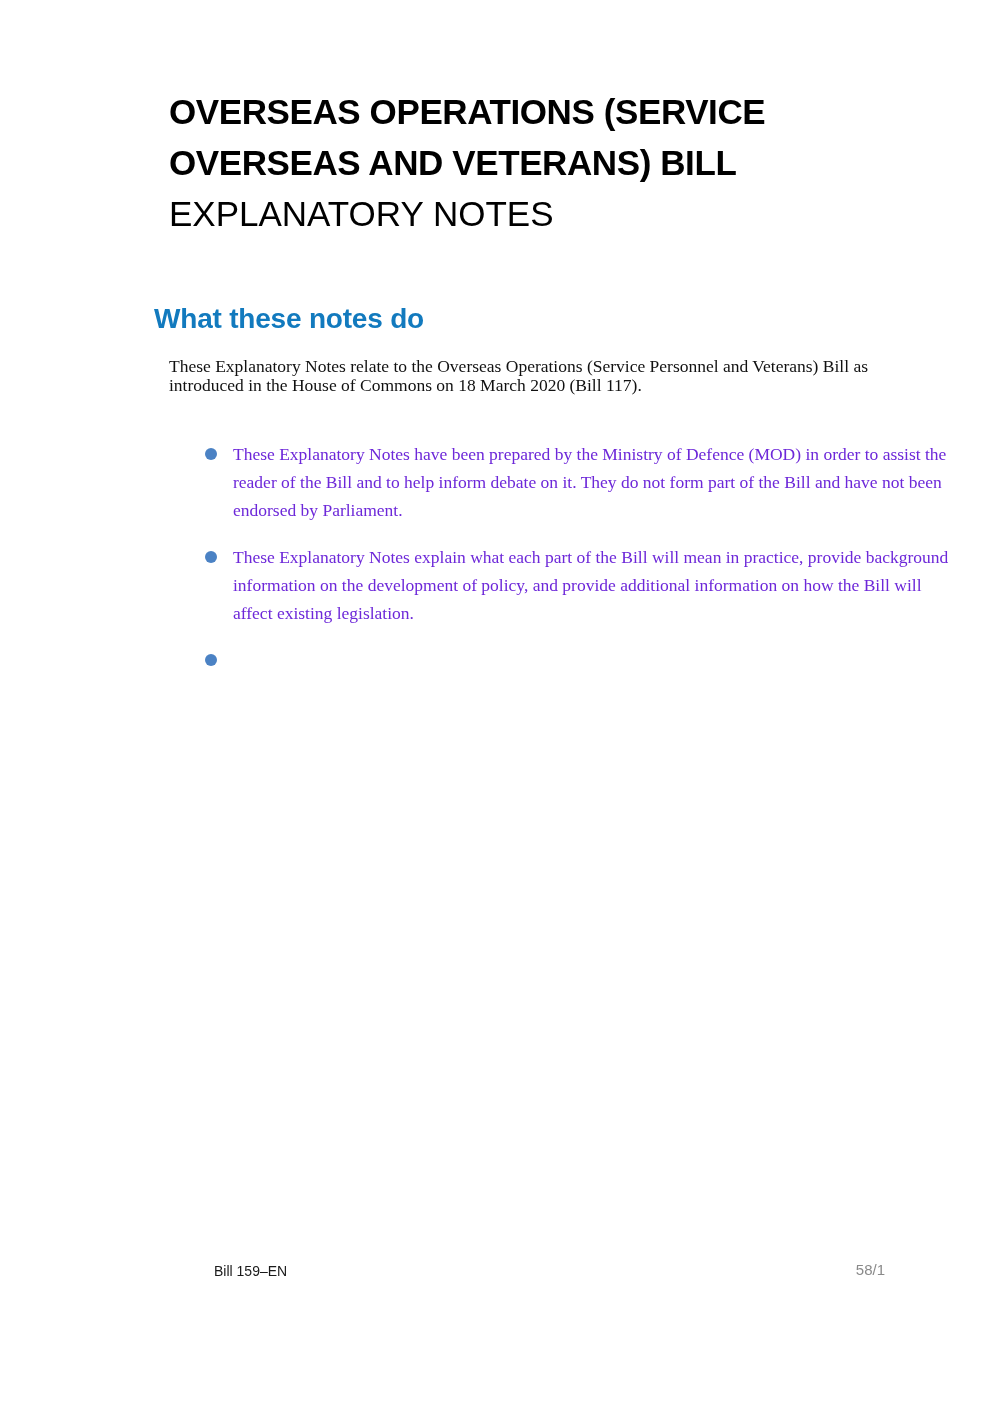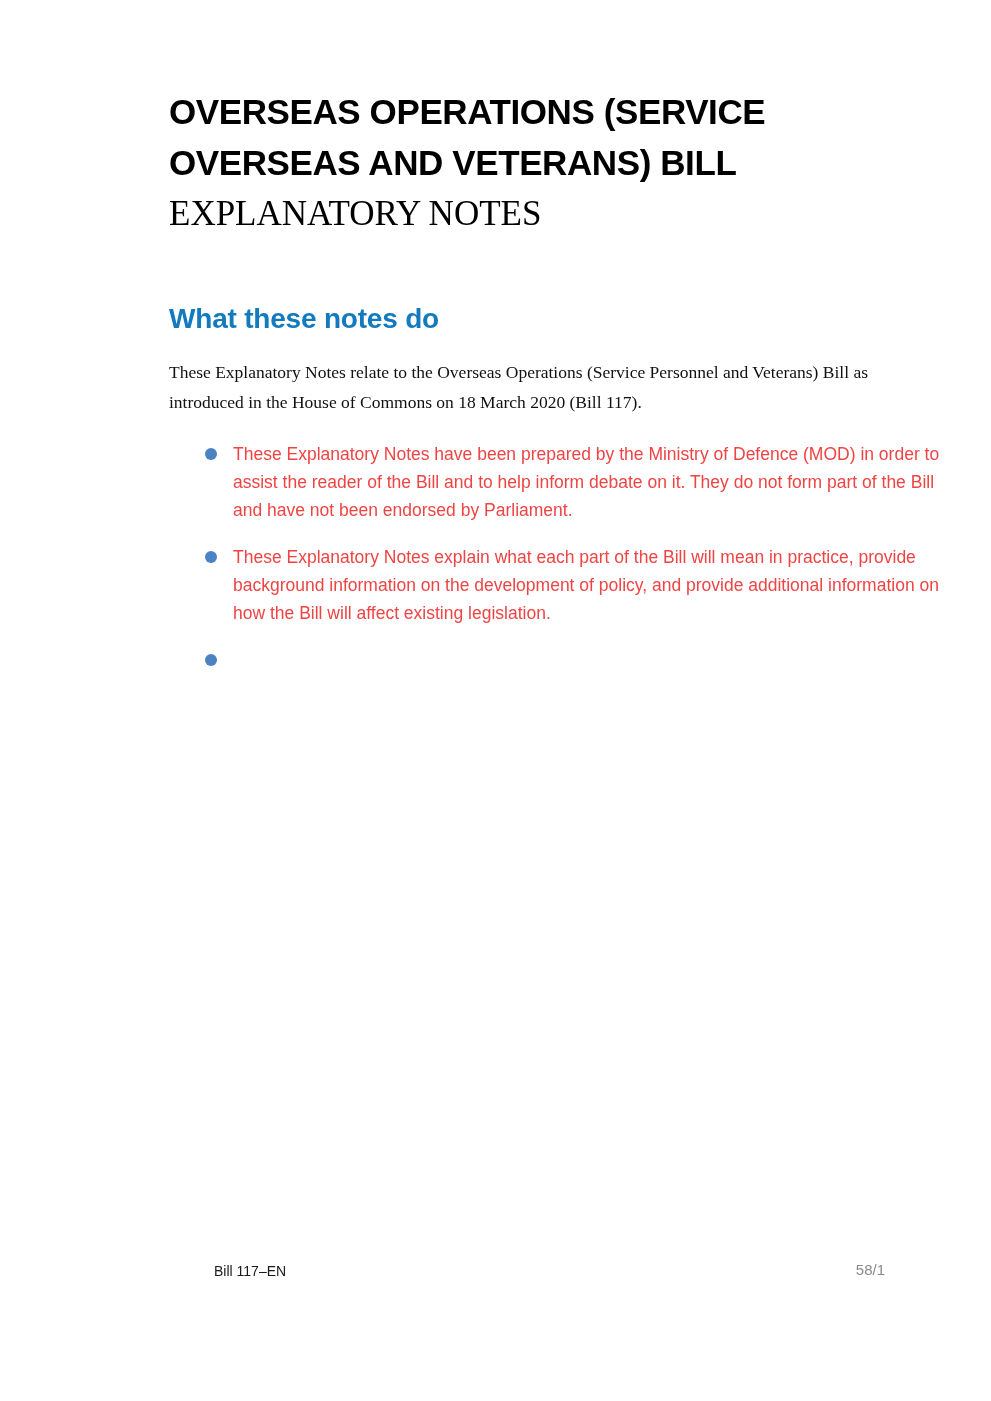--- a/index.html
+++ b/index.html
@@ -23,63 +23,62 @@
     font-size: 35px;
     line-height: 51px;
     font-weight: 700;
     letter-spacing: -0.4px;
     color: #000000;
   }
   .doc-title .t-line { white-space: nowrap; }
   .doc-title .subtitle-line {
     font-weight: 400;
     letter-spacing: 0;
-    font-family: Liberation Serif, serif;
   }
 
   
   .section-heading {
     position: absolute;
-    left: 141px;
+    left: 126px;
     top: 302px;
     font-size: 28px;
     line-height: 34px;
     font-weight: 700;
     color: var(--heading-blue, #127abe);
     letter-spacing: -0.2px;
   }
 
   
   .intro {
     position: absolute;
     left: 141px;
     top: 357px;
     width: 745px;
     font-family: "Liberation Serif", serif;
     font-size: 17.5px;
-    line-height: 30px;
+    line-height: 19px;
     color: #111111;
   }
 
   
   .bullet-list {
     position: absolute;
     left: 205px;
     top: 440px;
     width: 722px;
     margin: 0;
     padding: 0;
     list-style: none;
   }
   .bullet-list li {
     position: relative;
-    font-family: Liberation Sans, sans-serif;
+    font-family: Liberation Serif, serif;
     font-size: 17.5px;
     line-height: 28px;
-    color: #ef4444;
+    color: #6d28d9;
     margin-bottom: 19px;
   }
   .bullet-list .dot {
     position: absolute;
     left: -28px;
     top: 8px;
     width: 12px;
     height: 12px;
     border-radius: 50%;
     background: var(--bullet-blue, #4b82c4);
@@ -125,16 +124,16 @@
     </li>
     <li>
       <span class="dot"></span>
       <span>These Explanatory Notes explain what each part of the Bill will mean in practice, provide background information on the development of policy, and provide additional information on how the Bill will affect existing legislation.</span>
     </li>
     <li>
       <span class="dot"></span>
     </li>
   </ul>
 
-  <div class="footer-left">Bill 117–EN</div>
+  <div class="footer-left">Bill 159–EN</div>
   <div class="footer-right">58/1</div>
 
 </div>
 
 </body></html>

